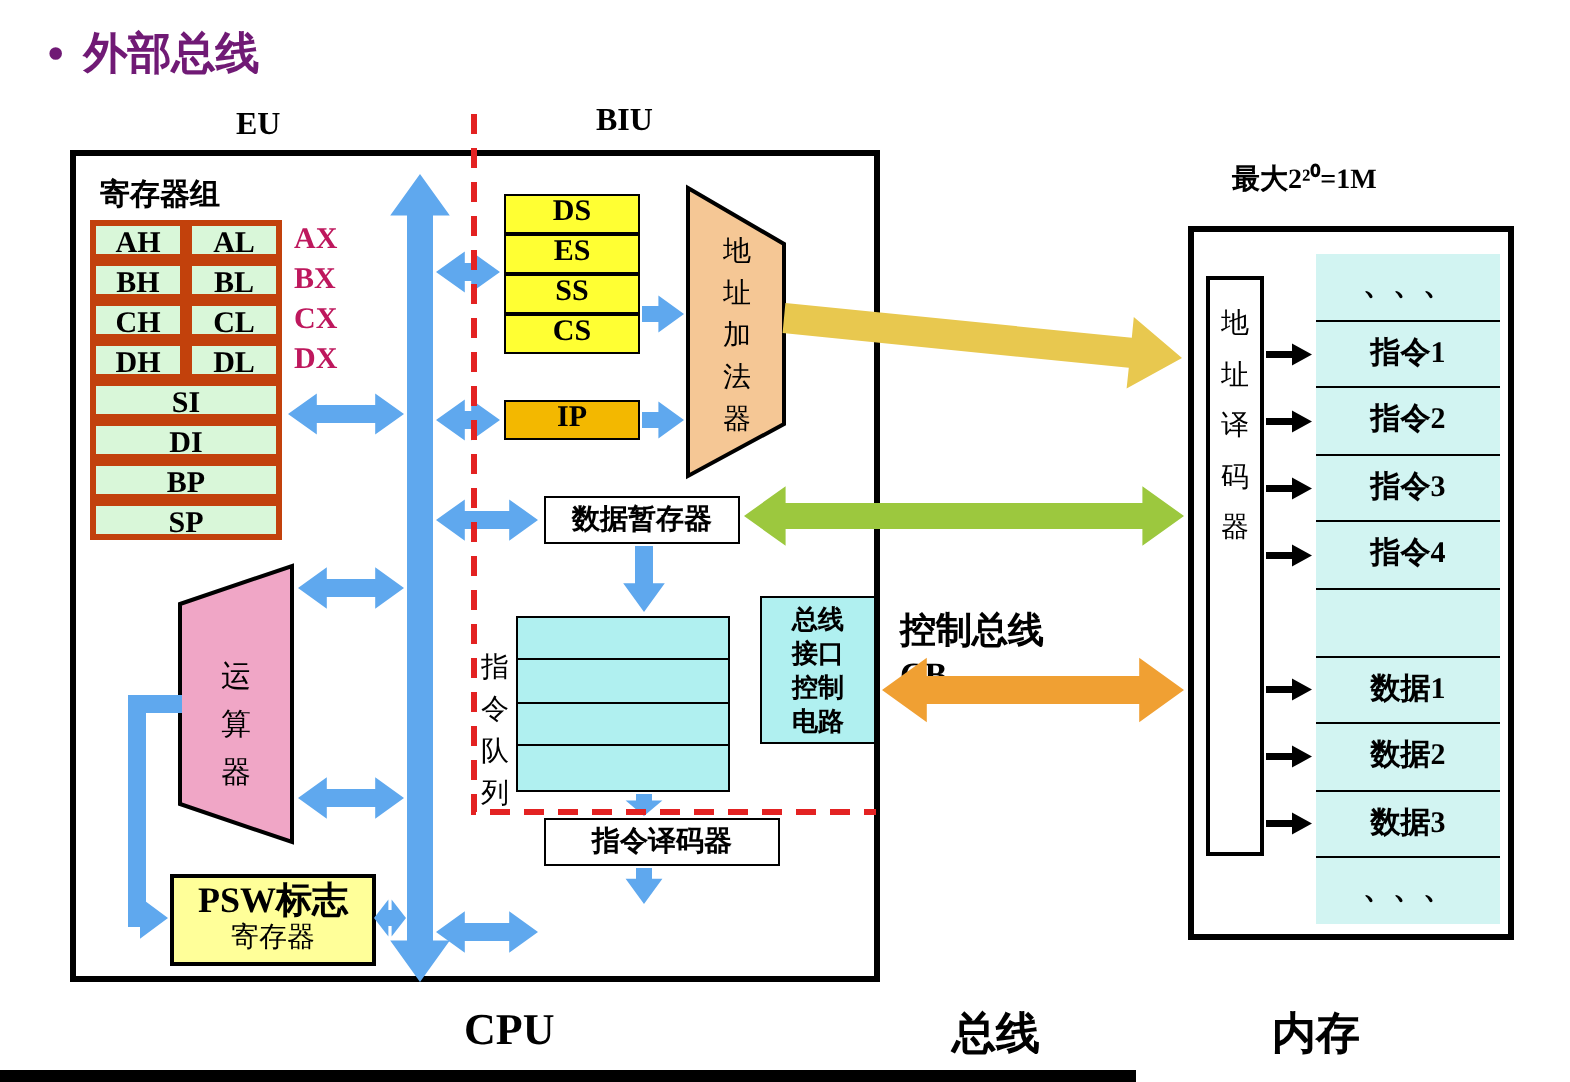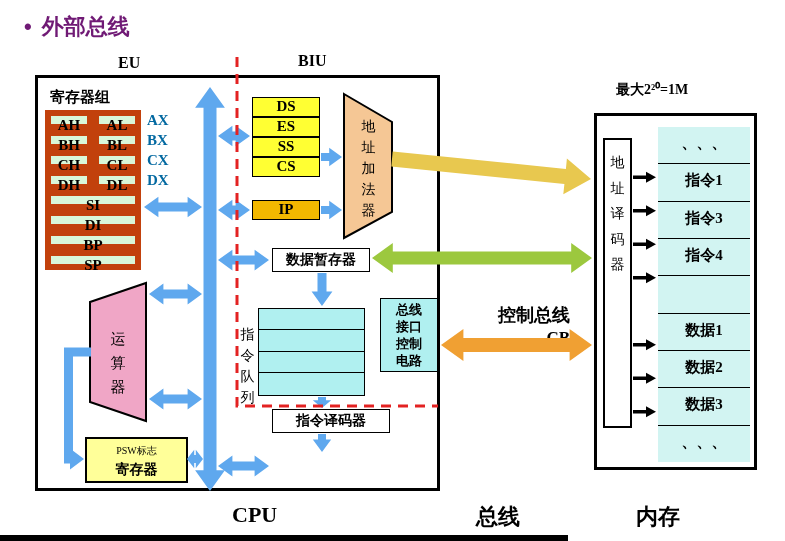--- a/index.html
+++ b/index.html
@@ -8,22 +8,22 @@
   svg.layer{position:absolute;left:0;top:0;width:785px;height:541px;}
   #shape-layer{z-index:1}
   #arrow-layer{z-index:3;pointer-events:none}
   .abs{position:absolute;z-index:2}
   .lbl{position:absolute;z-index:2;font-weight:bold;color:#000;white-space:nowrap}
   .vtext{position:absolute;z-index:2;font-weight:normal;color:#000;word-break:break-all;text-align:center}
   .frame{position:absolute;z-index:2;border:3px solid #000;background:transparent}
   .wbox{position:absolute;z-index:2;background:#fff;border:1.5px solid #000;font-weight:bold;font-size:14px;color:#000;display:flex;align-items:center;justify-content:center;text-align:center}
   .regtable{position:absolute;z-index:2}
   .rrow{display:flex;height:20px}
-  .rc{flex:1;background:#d9f7d9;border:6px solid #c2410c;font-weight:bold;font-size:15px;text-align:center;line-height:18px;color:#000}
-  .regname{position:absolute;z-index:2;font-weight:bold;font-size:15px;line-height:20px;color:#0369a1}
+  .rc{flex:1;background:#d9f7d9;border:3px solid #c2410c;font-weight:bold;font-size:15px;text-align:center;line-height:18px;color:#000}
+  .regname{position:absolute;z-index:2;font-weight:bold;font-size:15px;line-height:20px;color:#be185d}
   .segcell{position:absolute;z-index:2;width:68px;height:20px;background:#ffff33;border:1.5px solid #000;font-weight:bold;font-size:15px;text-align:center;line-height:16px;color:#000}
   .ipcell{background:#f3b800}
   .cyanbox{background:#b0f0f0}
   .qslot{height:21.25px;border-bottom:1.5px solid #000}
   .qslot:last-child{border-bottom:none}
   .memcells{position:absolute;z-index:2;display:flex;flex-direction:column;background:#d2f4f2}
   .mrow{flex:1;border-bottom:1.5px solid #000;font-weight:bold;font-size:15px;color:#000;text-align:center;line-height:32px}
   .mrow:last-child{border-bottom:none}
   .title{position:absolute;z-index:2;left:24px;top:12px;font-family:"Liberation Sans",sans-serif;font-size:22px;font-weight:600;color:#701a75}
   .title .bullet{margin-right:10px}
@@ -103,38 +103,39 @@
     <div class="qslot"></div>
   </div>
 
   <div class="wbox cyanbox" style="left:380px;top:298px;width:58px;height:74px">
     <span style="display:inline-block;width:28px;font-size:13px;line-height:17px;word-break:break-all">总线接口控制电路</span>
   </div>
 
   <div class="vtext" style="left:110px;top:327px;width:16px;font-size:15px;line-height:24px">运算器</div>
 
   <div class="abs" style="left:85px;top:437px;width:103px;height:46px;background:#ffff99;border:2px solid #000;display:flex;flex-direction:column;align-items:center;justify-content:center">
-    <span style="font-weight:normal;font-size:10px;line-height:19px">PSW标志</span>
-    <span style="font-weight:bold;font-size:14px;line-height:19px">寄存器</span>
+    <span style="font-weight:bold;font-size:18px;line-height:19px">PSW标志</span>
+    <span style="font-weight:normal;font-size:14px;line-height:19px">寄存器</span>
   </div>
 
   <div class="wbox" style="left:272px;top:409px;width:118px;height:24px">指令译码器</div>
 
-  <div class="abs" style="left:450px;top:304px;width:120px;text-align:right">
+  <div class="abs" style="left:450px;top:304px;width:120px;text-align:left">
     <div style="font-weight:bold;font-size:18px;line-height:23px">控制总线</div>
     <div style="font-weight:bold;font-size:17px;line-height:22px">CB</div>
   </div>
 
   <div class="lbl" style="left:616px;top:79px;font-size:14px">最大2²⁰=1M</div>
   <div class="frame" style="left:594px;top:113px;width:163px;height:357px"></div>
   <div class="abs" style="left:603px;top:138px;width:29px;height:290px;border:2px solid #000;background:#fff"></div>
   <div class="vtext" style="left:605px;top:150px;width:25px;font-size:14px;line-height:25.5px">地址译码器</div>
   <div class="memcells" style="left:658px;top:127px;width:92px;height:335px">
     <div class="mrow">、、、</div>
     <div class="mrow">指令1</div>
+    <div class="mrow">指令2</div>
     <div class="mrow">指令3</div>
     <div class="mrow">指令4</div>
     <div class="mrow"></div>
     <div class="mrow">数据1</div>
     <div class="mrow">数据2</div>
     <div class="mrow">数据3</div>
     <div class="mrow">、、、</div>
   </div>
 
   <div class="lbl footerlbl" style="left:232px;top:502px">CPU</div>

